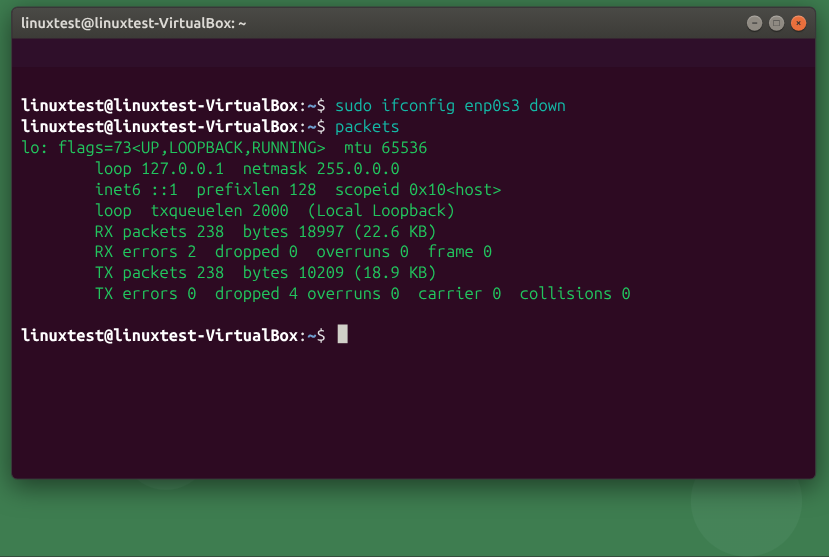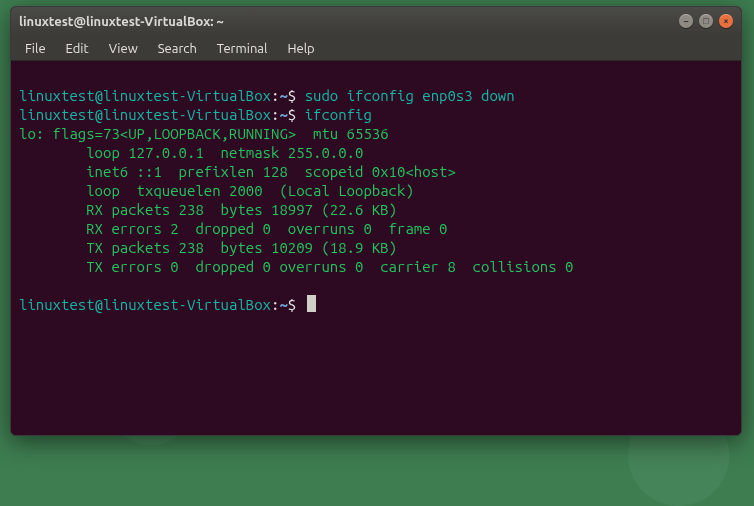--- a/index.html
+++ b/index.html
@@ -49,21 +49,21 @@
     .term {
       position:absolute; left:0; right:0; top:54px; bottom:0;
       background:#2d0a22;
       padding:6px 8px 8px 8px;
       font-family:"Ubuntu Mono","DejaVu Sans Mono",Consolas,monospace;
       font-size:15px; line-height:19px;
       color:#e6e6e6;
       white-space:pre;
       overflow:hidden;
     }
-    .p-user { color:#14b8a6; font-weight:400; }
+    .p-user { color:#ffffff; font-weight:700; }
     .p-colon { color:#e6e6e6; }
     .p-path { color:#6f9fcf; font-weight:600; }
     .cmd { color:#14b8a6; }
     .out { color:#22c55e; }
     .cursor {
       display:inline-block; width:9px; height:17px;
       background:#d0d0c8; vertical-align:-2px;
       margin-left:2px;
     }
   </style>
@@ -80,37 +80,29 @@
         </div>
       <div class="wb max">
           <span>□</span>
         </div>
       <div class="wb close">
           <span>×</span>
         </div>
     </div>
   </div>
 
-  <div class="menubar">
-    <span class="mitem">File</span>
-    <span class="mitem">Edit</span>
-    <span class="mitem">View</span>
-    <span class="mitem">Search</span>
-    <span class="mitem">Terminal</span>
-    <span class="mitem">Help</span>
-  </div>
 
   <div class="term">
 <span class="p-user">linuxtest@linuxtest-VirtualBox</span><span class="p-colon">:</span><span class="p-path">~</span><span class="p-colon">$ </span><span class="cmd">sudo ifconfig enp0s3 down</span>
-<span class="p-user">linuxtest@linuxtest-VirtualBox</span><span class="p-colon">:</span><span class="p-path">~</span><span class="p-colon">$ </span><span class="cmd">ifconfig</span>
+<span class="p-user">linuxtest@linuxtest-VirtualBox</span><span class="p-colon">:</span><span class="p-path">~</span><span class="p-colon">$ </span><span class="cmd">packets</span>
 <span class="out">lo: flags=73&lt;UP,LOOPBACK,RUNNING&gt;  mtu 65536</span>
 <span class="out">        loop 127.0.0.1  netmask 255.0.0.0</span>
 <span class="out">        inet6 ::1  prefixlen 128  scopeid 0x10&lt;host&gt;</span>
 <span class="out">        loop  txqueuelen 2000  (Local Loopback)</span>
 <span class="out">        RX packets 238  bytes 18997 (22.6 KB)</span>
 <span class="out">        RX errors 2  dropped 0  overruns 0  frame 0</span>
 <span class="out">        TX packets 238  bytes 10209 (18.9 KB)</span>
-<span class="out">        TX errors 0  dropped 0 overruns 0  carrier 8  collisions 0</span>
+<span class="out">        TX errors 0  dropped 4 overruns 0  carrier 0  collisions 0</span>
 
 <span class="p-user">linuxtest@linuxtest-VirtualBox</span><span class="p-colon">:</span><span class="p-path">~</span><span class="p-colon">$ </span><span class="cursor"></span>
   </div>
 
 </div>
 
 </body></html>

